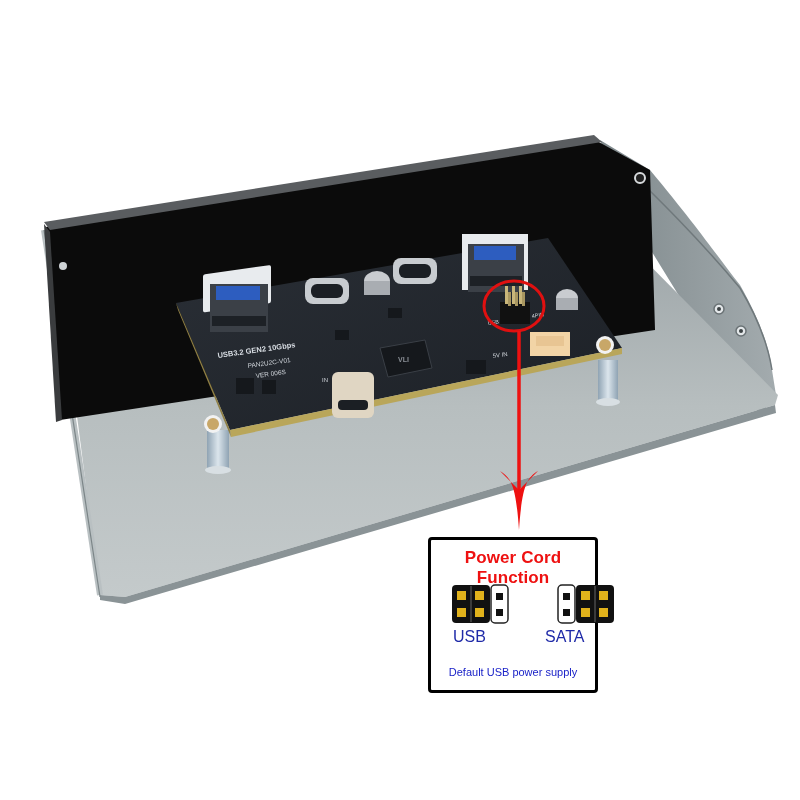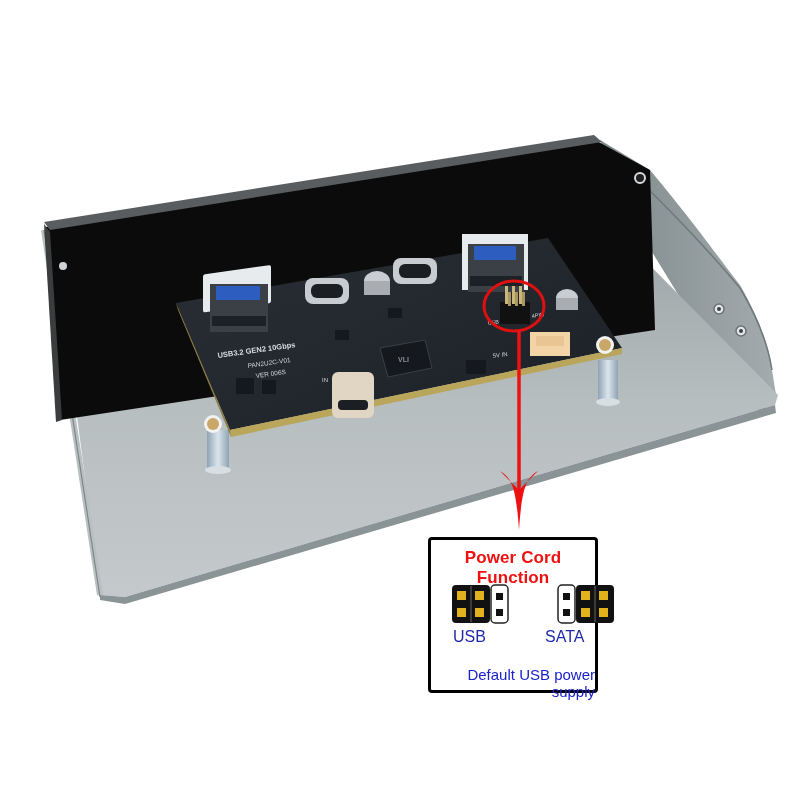--- a/index.html
+++ b/index.html
@@ -15,22 +15,22 @@
       position:absolute; left:0; right:0; top:8px; text-align:center;
       color:#ee1111; font-weight:bold; font-size:17px; letter-spacing:0.1px;
     }
     .jumper { position:absolute; top:44px; height:40px; }
     .jumper-usb { left:20px; width:58px; }
     .jumper-sata { left:126px; width:58px; }
     .jlabel { position:absolute; top:88px; color:#1f2aa8; font-size:16px; }
     .jlabel-usb { left:22px; }
     .jlabel-sata { left:114px; }
     .callout-footer {
-      position:absolute; left:0; right:0; top:126px; text-align:right;
-      color:#1a22c8; font-size:15px;
+      position:absolute; left:0; right:0; top:126px; text-align:center;
+      color:#1a22c8; font-size:11px;
     }
   </style>
 </head>
 <body>
 
 <svg id="scene" viewBox="0 0 800 800" xmlns="http://www.w3.org/2000/svg">
   <defs>
     <linearGradient id="floorGrad" x1="0" y1="0" x2="0" y2="1">
       <stop offset="0" stop-color="#9aa2a5"></stop>
       <stop offset="0.5" stop-color="#b7bebf"></stop>

